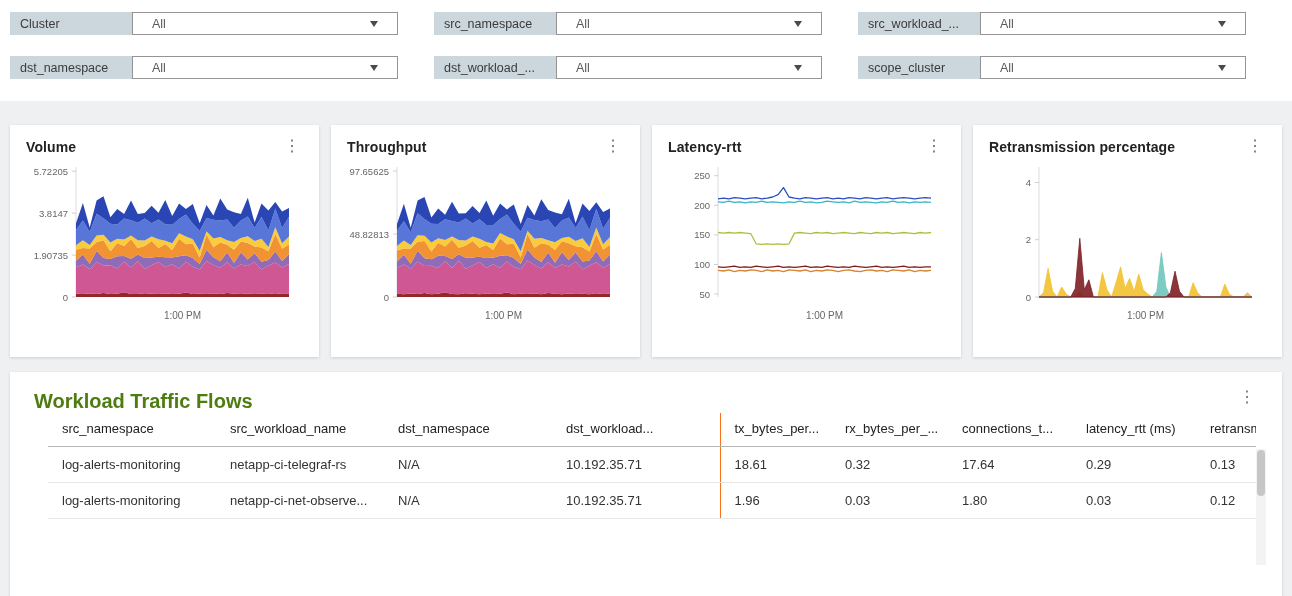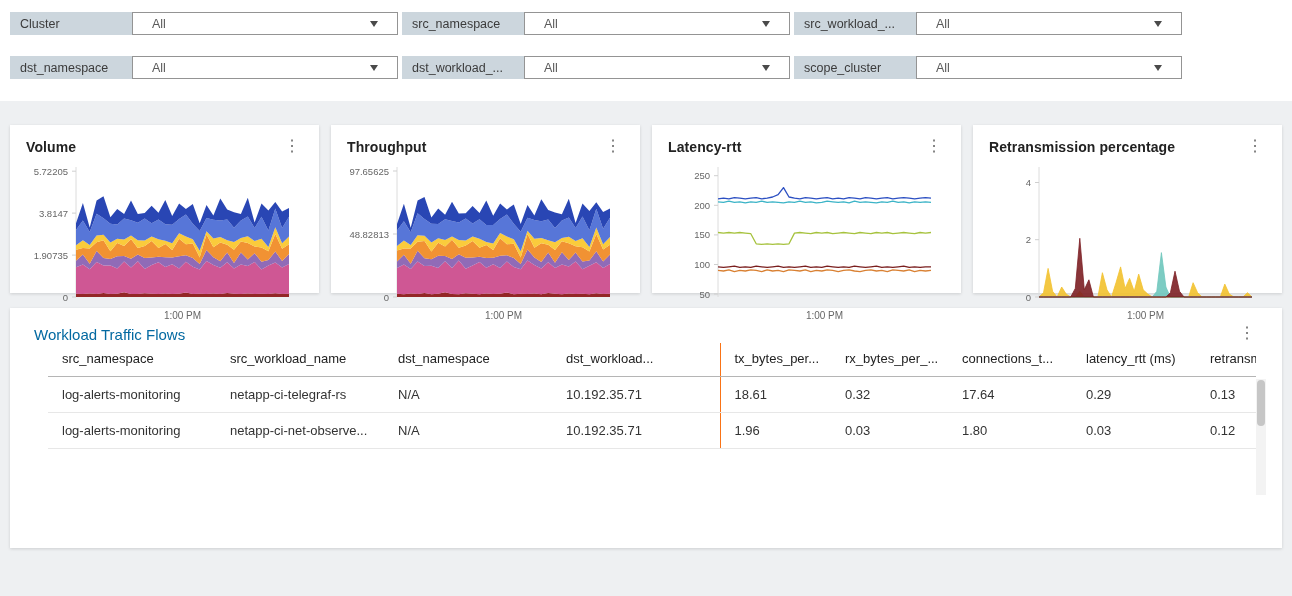--- a/index.html
+++ b/index.html
@@ -1,42 +1,42 @@
 <!DOCTYPE html>
 <html><head>
 <meta charset="utf-8">
 <style>
   *{box-sizing:border-box;margin:0;padding:0}
   html,body{width:1292px;height:596px;overflow:hidden}
   body{background:#eef0f2;font-family:"Liberation Sans",sans-serif}
 
   
   .filter-strip{background:#fff;padding:12px 10px 22px;display:flex;flex-direction:column;gap:21px}
-  .filter-row{display:flex;gap:4px}
+  .filter-row{display:flex;gap:36px}
   .filter{display:flex;width:388px;height:23px;flex:0 0 auto}
   .filter-label{background:#ccd6dd;width:122px;display:flex;align-items:center;padding:0 10px;
     font-size:12.5px;color:#3b3b3b;white-space:nowrap;overflow:hidden}
   .filter-select{flex:1;border:1px solid #949494;background:#fff;display:flex;align-items:center;
     padding:0 19px;font-size:12.5px;color:#5a5a5a;cursor:pointer}
   .caret{margin-left:auto;width:0;height:0;border-left:4.5px solid transparent;
     border-right:4.5px solid transparent;border-top:6px solid #4a4a4a}
 
   
   .cards{display:flex;gap:12px;margin:24px 10px 15px}
-  .chart-card{flex:1;background:#fff;height:168px;padding:14px 16px 6px;box-shadow:0 1px 3px rgba(0,0,0,.14)}
+  .chart-card{flex:1;background:#fff;height:232px;padding:14px 16px 6px;box-shadow:0 1px 3px rgba(0,0,0,.14)}
   .chart-head{display:flex;align-items:flex-start;justify-content:space-between}
   .chart-title{font-size:14px;font-weight:700;color:#222;letter-spacing:.1px}
   .kebab{color:#6e6e6e;font-size:16px;line-height:14px;cursor:pointer;padding:0 3px;user-select:none}
   .chart-mount{margin-top:4px}
   .chart-svg{display:block;width:100%;height:auto}
 
   
   .table-card{background:#fff;margin:0 10px;height:240px;padding:18px 24px 0;box-shadow:0 1px 3px rgba(0,0,0,.14)}
   .table-card-head{display:flex;align-items:flex-start;justify-content:space-between}
-  .table-card-title{font-size:15px;font-weight:400;color:#0369a1}
+  .table-card-title{font-size:20px;font-weight:700;color:#4d7c0f}
   .items-found{margin:16px 0 10px 14px;font-size:12px;color:#9a9a9a}
   .table-wrap{position:relative;margin-left:14px;width:1208px}
   table{border-collapse:collapse;table-layout:fixed;width:1208px;font-size:13px;color:#333}
   th{font-weight:400;color:#222;text-align:left;padding:8px 10px 10px 14px;
      border-bottom:1px solid #b5b5b5;white-space:nowrap;overflow:hidden;cursor:pointer}
   td{padding:10px 10px 10px 14px;border-bottom:1px solid #e7e7e7;white-space:nowrap;overflow:hidden}
   .group-split{border-left:1px solid #f97316}
   .vscroll{position:absolute;right:-10px;top:36px;width:10px;height:116px;background:#f3f3f3}
   .vscroll .thumb{margin:1px;width:8px;height:46px;background:#c6c6c6;border-radius:4px;cursor:pointer}
 </style>

